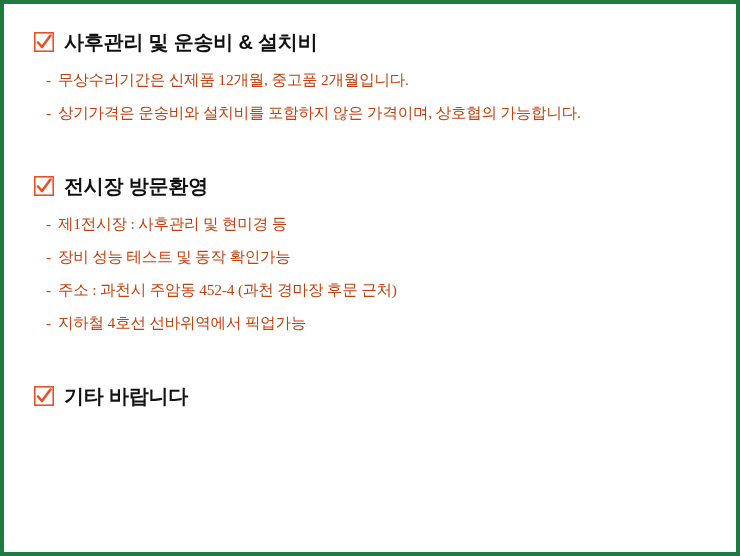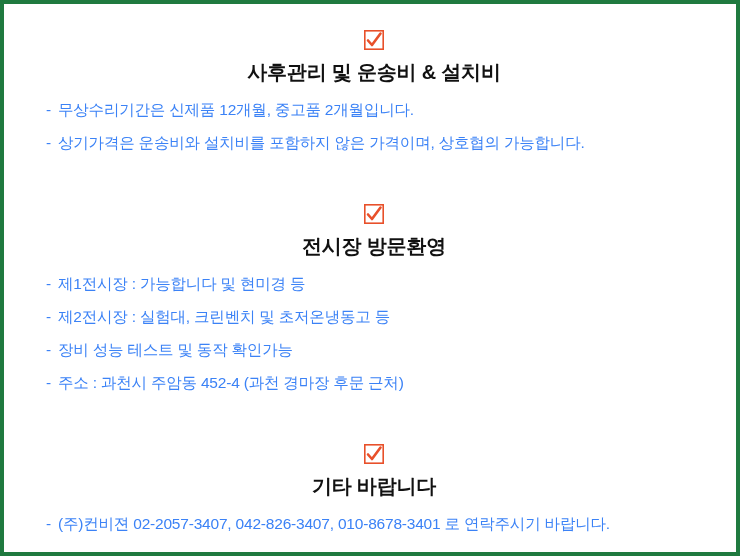--- a/index.html
+++ b/index.html
@@ -27,21 +27,20 @@
   }
   .section.first {
     margin-top: 8px;
   }
   .section-head {
     display: flex;
     align-items: center;
     gap: 10px;
     margin-bottom: 10px;
     padding-left: 8px;
-    flex-direction: column;
   }
   .check-icon {
     width: 20px;
     height: 20px;
     flex: 0 0 auto;
     display: block;
   }
   .section-title {
     font-size: 20px;
     font-weight: bold;
@@ -49,25 +48,26 @@
     letter-spacing: -0.2px;
     line-height: 1.2;
   }
   .bullets {
     list-style: none;
     margin: 0;
     padding: 0 0 0 20px;
   }
   .bullets li {
     font-size: 15.5px;
-    color: #3b82f6;
+    color: #c2410c;
     line-height: 1.35;
     padding: 6px 0 6px 0;
     letter-spacing: -0.2px;
     white-space: nowrap;
+    font-family: Liberation Serif, serif;
   }
   .dash {
     display: inline-block;
     width: 12px;
   }
   .gap-lg { height: 26px; }
 </style>
 </head>
 <body>
 
@@ -91,35 +91,32 @@
 
   <div class="section">
     <div class="section-head">
       <svg class="check-icon" viewBox="0 0 20 20">
         <rect x="0.8" y="0.8" width="18.4" height="18.4" fill="#ffffff" stroke="#e8502a" stroke-width="1.6"></rect>
         <path d="M4 10.5 L8 15 L16.5 3.5" fill="none" stroke="#e8502a" stroke-width="2.6" stroke-linecap="round" stroke-linejoin="round"></path>
       </svg>
       <div class="section-title">전시장 방문환영</div>
     </div>
     <ul class="bullets">
-      <li><span class="dash">-</span><span>제1전시장 : 가능합니다 및 현미경 등</span></li>
-      <li><span class="dash">-</span><span>제2전시장 : 실험대, 크린벤치 및 초저온냉동고 등</span></li>
+      <li><span class="dash">-</span><span>제1전시장 : 사후관리 및 현미경 등</span></li>
       <li><span class="dash">-</span><span>장비 성능 테스트 및 동작 확인가능</span></li>
       <li><span class="dash">-</span><span>주소 : 과천시 주암동 452-4 (과천 경마장 후문 근처)</span></li>
+      <li><span class="dash">-</span><span>지하철 4호선 선바위역에서 픽업가능</span></li>
     </ul>
   </div>
 
   <div class="gap-lg"></div>
 
   <div class="section">
     <div class="section-head">
       <svg class="check-icon" viewBox="0 0 20 20">
         <rect x="0.8" y="0.8" width="18.4" height="18.4" fill="#ffffff" stroke="#e8502a" stroke-width="1.6"></rect>
         <path d="M4 10.5 L8 15 L16.5 3.5" fill="none" stroke="#e8502a" stroke-width="2.6" stroke-linecap="round" stroke-linejoin="round"></path>
       </svg>
       <div class="section-title">기타 바랍니다</div>
     </div>
-    <ul class="bullets">
-      <li><span class="dash">-</span><span>(주)컨비젼 02-2057-3407, 042-826-3407, 010-8678-3401 로 연락주시기 바랍니다.</span></li>
-    </ul>
   </div>
 
 </div>
 
 </body></html>

